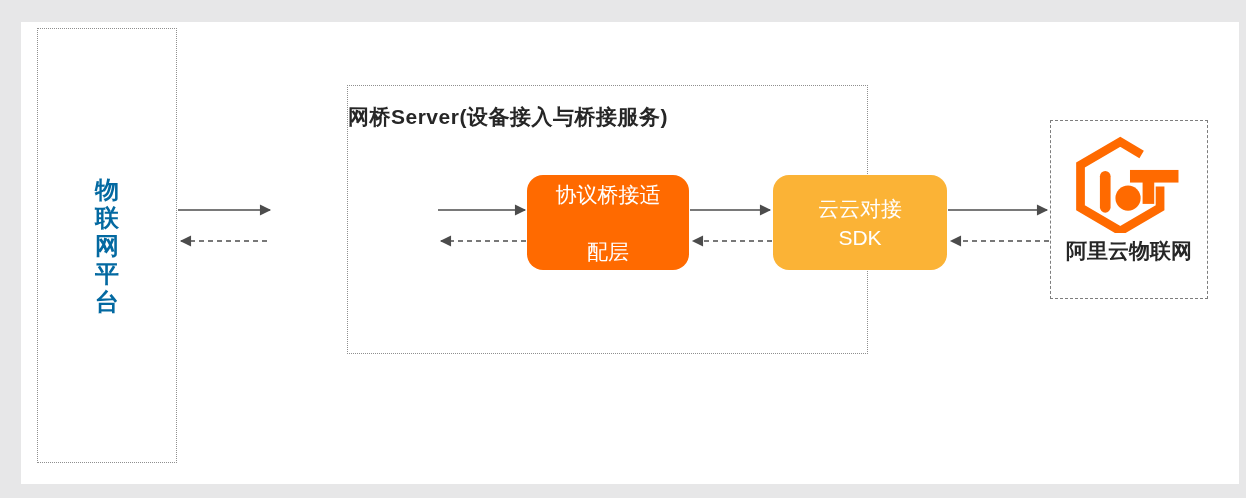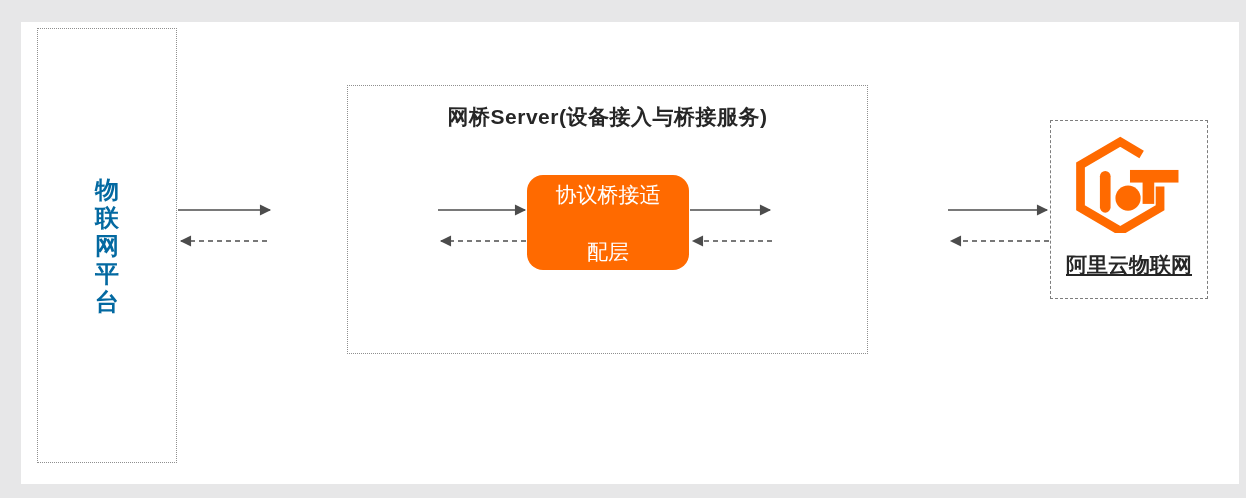--- a/index.html
+++ b/index.html
@@ -36,43 +36,42 @@
   }
   .bridge-container {
     position: absolute;
     left: 326px; top: 63px;
     width: 521px; height: 269px;
     border: 1px dotted #8f8f8f;
     z-index: 1;
   }
   .bridge-title {
     margin-top: 17px;
-    text-align: center;
+    text-align: left;
     font-size: 21px;
     font-weight: bold;
     color: #262626;
     letter-spacing: 0.5px;
   }
   .right-box {
     position: absolute;
     left: 1029px; top: 98px;
     width: 158px; height: 179px;
     border: 1px dashed #7d7d7d;
     display: flex; flex-direction: column; align-items: center;
     padding-top: 15px;
     z-index: 1;
   }
   .right-label {
-    margin-top: 18px;
+    margin-top: 4px;
     font-size: 21px;
     font-weight: bold;
     color: #262626;
     line-height: 28px;
     text-align: center;
-    text-decoration: underline;
   }
   
   .node {
     position: absolute;
     top: 153px;
     height: 95px;
     border-radius: 16px;
     display: flex; flex-direction: column;
     align-items: center; justify-content: center;
     color: #ffffff;
@@ -105,20 +104,24 @@
   </div>
 
   <div class="bridge-container">
     <div class="bridge-title">网桥Server(设备接入与桥接服务)</div>
   </div>
 
   <div class="node node-orange node-2">
     <span>协议桥接适</span>
     <span>配层</span>
   </div>
+  <div class="node node-yellow node-3">
+    <span>云云对接</span>
+    <span>SDK</span>
+  </div>
 
   <div class="right-box">
     <svg width="113" height="97" viewBox="0 0 115 100">
 
       <path d="M 70,19 L 48,6 L 7,30 L 7,74 L 48,98 L 89,74 L 89,52" fill="none" stroke="#FF6A00" stroke-width="9" stroke-linecap="butt" stroke-linejoin="miter"></path>
 
       <rect x="27" y="36" width="11" height="43" rx="5.5" fill="#FF6A00"></rect>
 
       <circle cx="56" cy="64" r="13" fill="#FF6A00"></circle>
 

